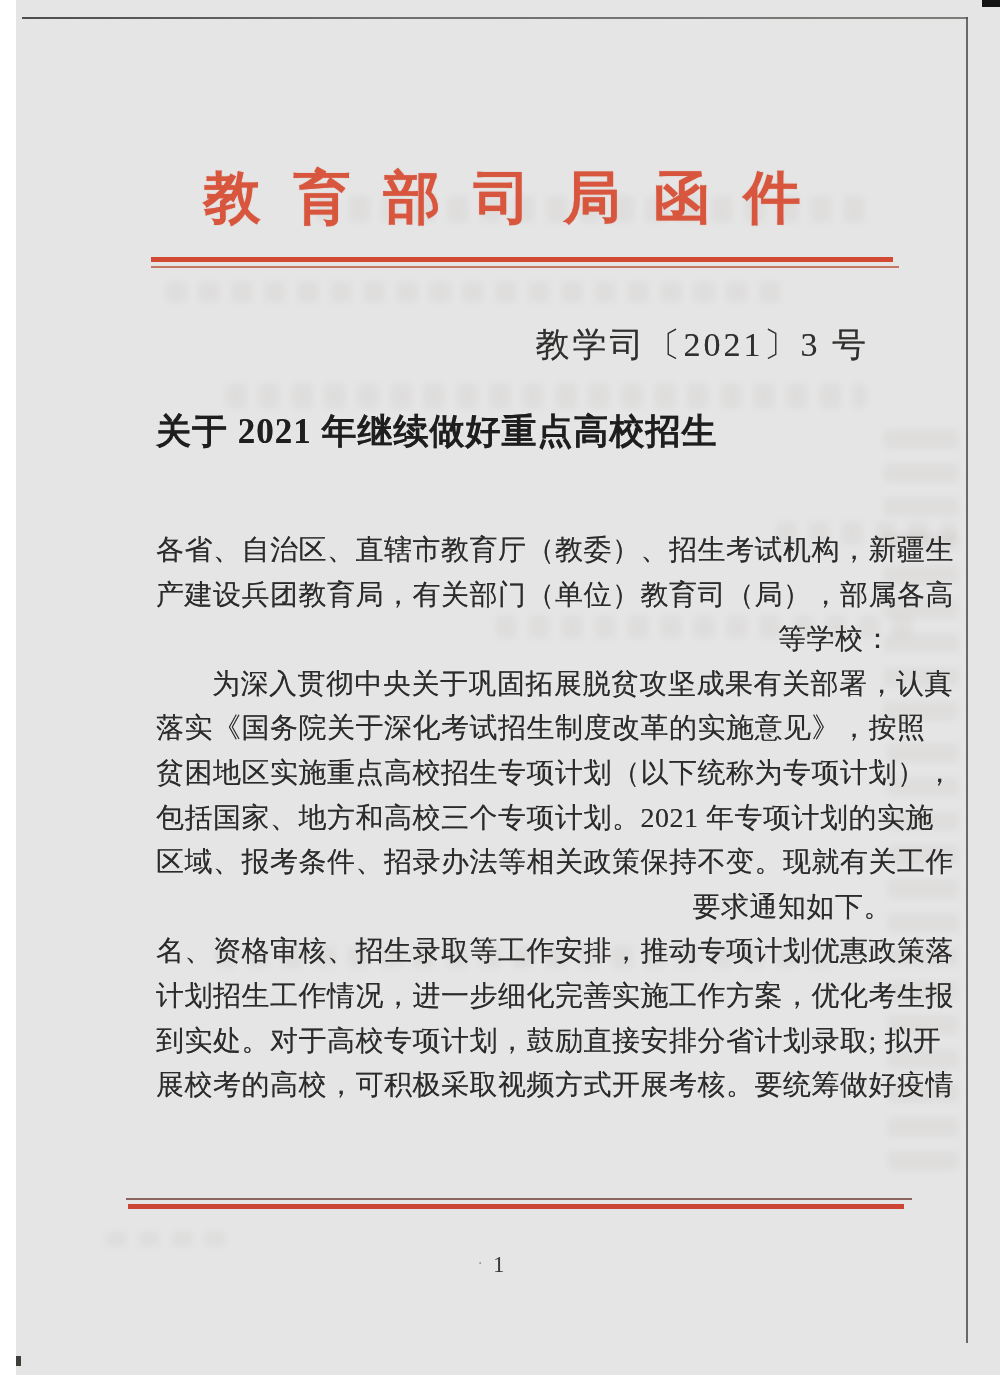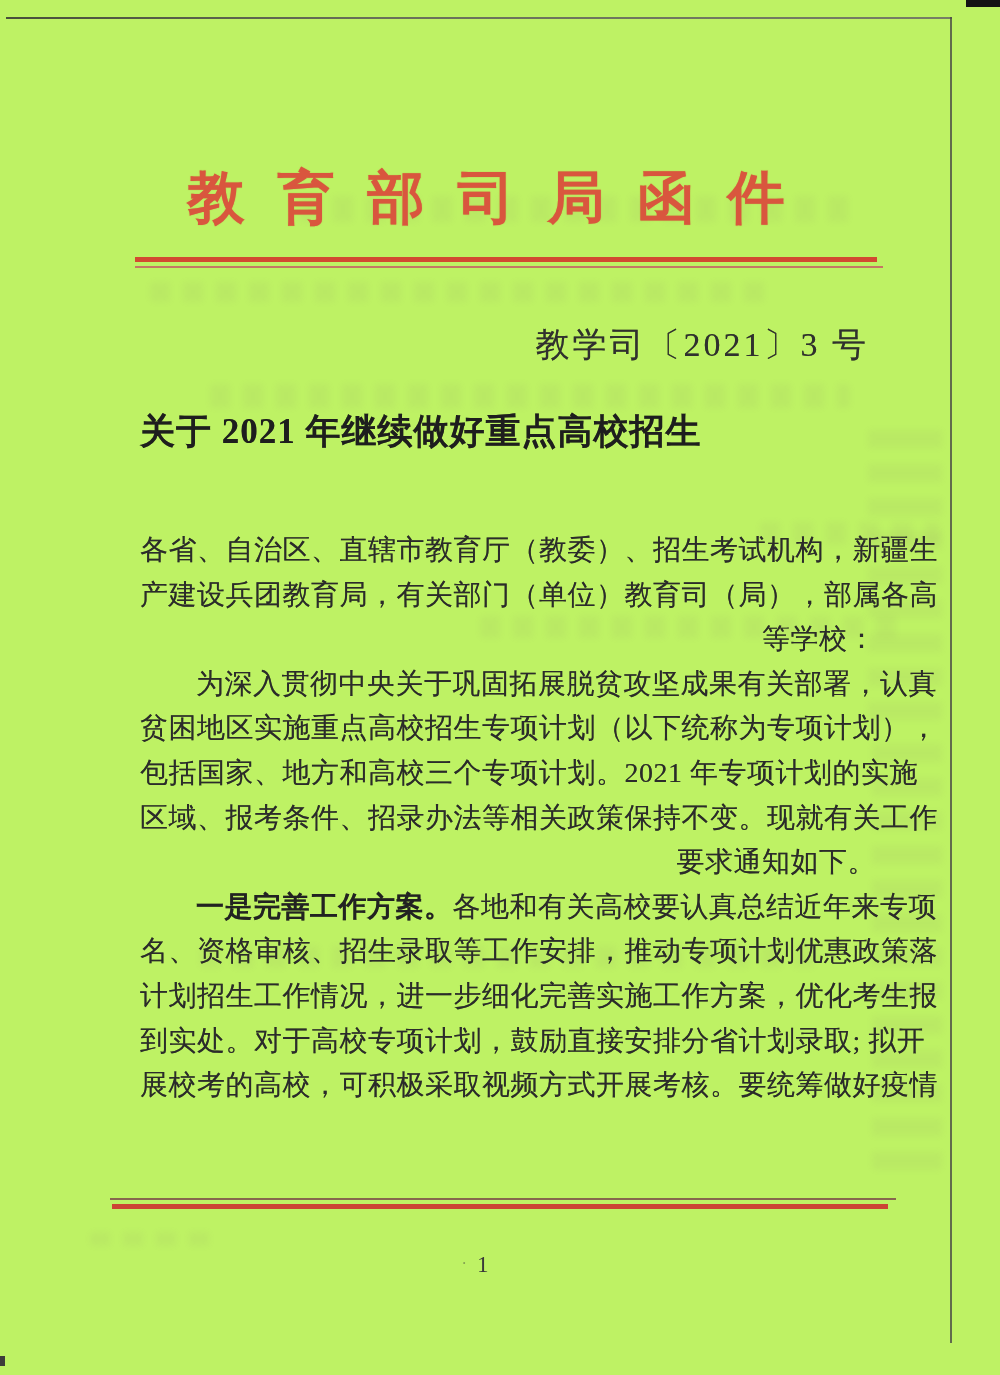--- a/index.html
+++ b/index.html
@@ -2,21 +2,21 @@
 <html><head>
 <meta charset="utf-8">
 <style>
   html,body{margin:0;padding:0;}
   body{
     width:1000px;height:1375px;position:relative;overflow:hidden;
     background:#ffffff;
     font-family:"Liberation Serif","DejaVu Serif",serif;
   }
   .page{
-    position:absolute;inset:0;background:#bef264;
+    position:absolute;inset:0;background:#e5e5e5;margin-left:16px;
   }
   
   .scan-top-line{position:absolute;top:17px;left:6px;width:946px;height:2px;
     background:linear-gradient(90deg,#333 0,#5a5a58 40%,#6a6a66 100%);opacity:.85;}
   .scan-right-line{position:absolute;top:17px;left:950px;width:2px;height:1326px;
     background:#4a4a46;opacity:.8;}
   .scan-corner-mark{position:absolute;top:0;left:966px;width:34px;height:7px;background:#141414;}
   .scan-bottom-mark{position:absolute;top:1356px;left:0;width:5px;height:10px;background:#3d3d3a;}
   
   .banner{
@@ -98,25 +98,25 @@
 
   <div class="doc-title">
     <div>关于 2021 年继续做好重点高校招生</div>
   </div>
 
   <div class="textblock">
     <div class="line"><span class="b"></span><span>各省、自治区、直辖市教育厅（教委）、招生考试机构，新疆生</span></div>
     <div class="line"><span class="b"></span><span>产建设兵团教育局，有关部门（单位）教育司（局），部属各高</span></div>
     <div class="line"><span class="b"></span><span>等学校：</span></div>
     <div class="line indent"><span class="b"></span><span>为深入贯彻中央关于巩固拓展脱贫攻坚成果有关部署，认真</span></div>
+    <div class="line"><span class="b"></span><span>落实《国务院关于深化考试招生制度改革的实施意见》，按照</span></div>
     <div class="line"><span class="b"></span><span>贫困地区实施重点高校招生专项计划（以下统称为专项计划），</span></div>
     <div class="line"><span class="b"></span><span>包括国家、地方和高校三个专项计划。2021 年专项计划的实施</span></div>
     <div class="line"><span class="b"></span><span>区域、报考条件、招录办法等相关政策保持不变。现就有关工作</span></div>
     <div class="line"><span class="b"></span><span>要求通知如下。</span></div>
-    <div class="line indent"><span class="b">一是完善工作方案。</span><span>各地和有关高校要认真总结近年来专项</span></div>
     <div class="line"><span class="b"></span><span>名、资格审核、招生录取等工作安排，推动专项计划优惠政策落</span></div>
     <div class="line"><span class="b"></span><span>计划招生工作情况，进一步细化完善实施工作方案，优化考生报</span></div>
     <div class="line"><span class="b"></span><span>到实处。对于高校专项计划，鼓励直接安排分省计划录取; 拟开</span></div>
     <div class="line"><span class="b"></span><span>展校考的高校，可积极采取视频方式开展考核。要统筹做好疫情</span></div>
   </div>
 
   <div class="rule-thin-bottom"></div>
   <div class="rule-thick-bottom"></div>
   <div class="footer">
     <span class="dot">·</span><span>1</span>

